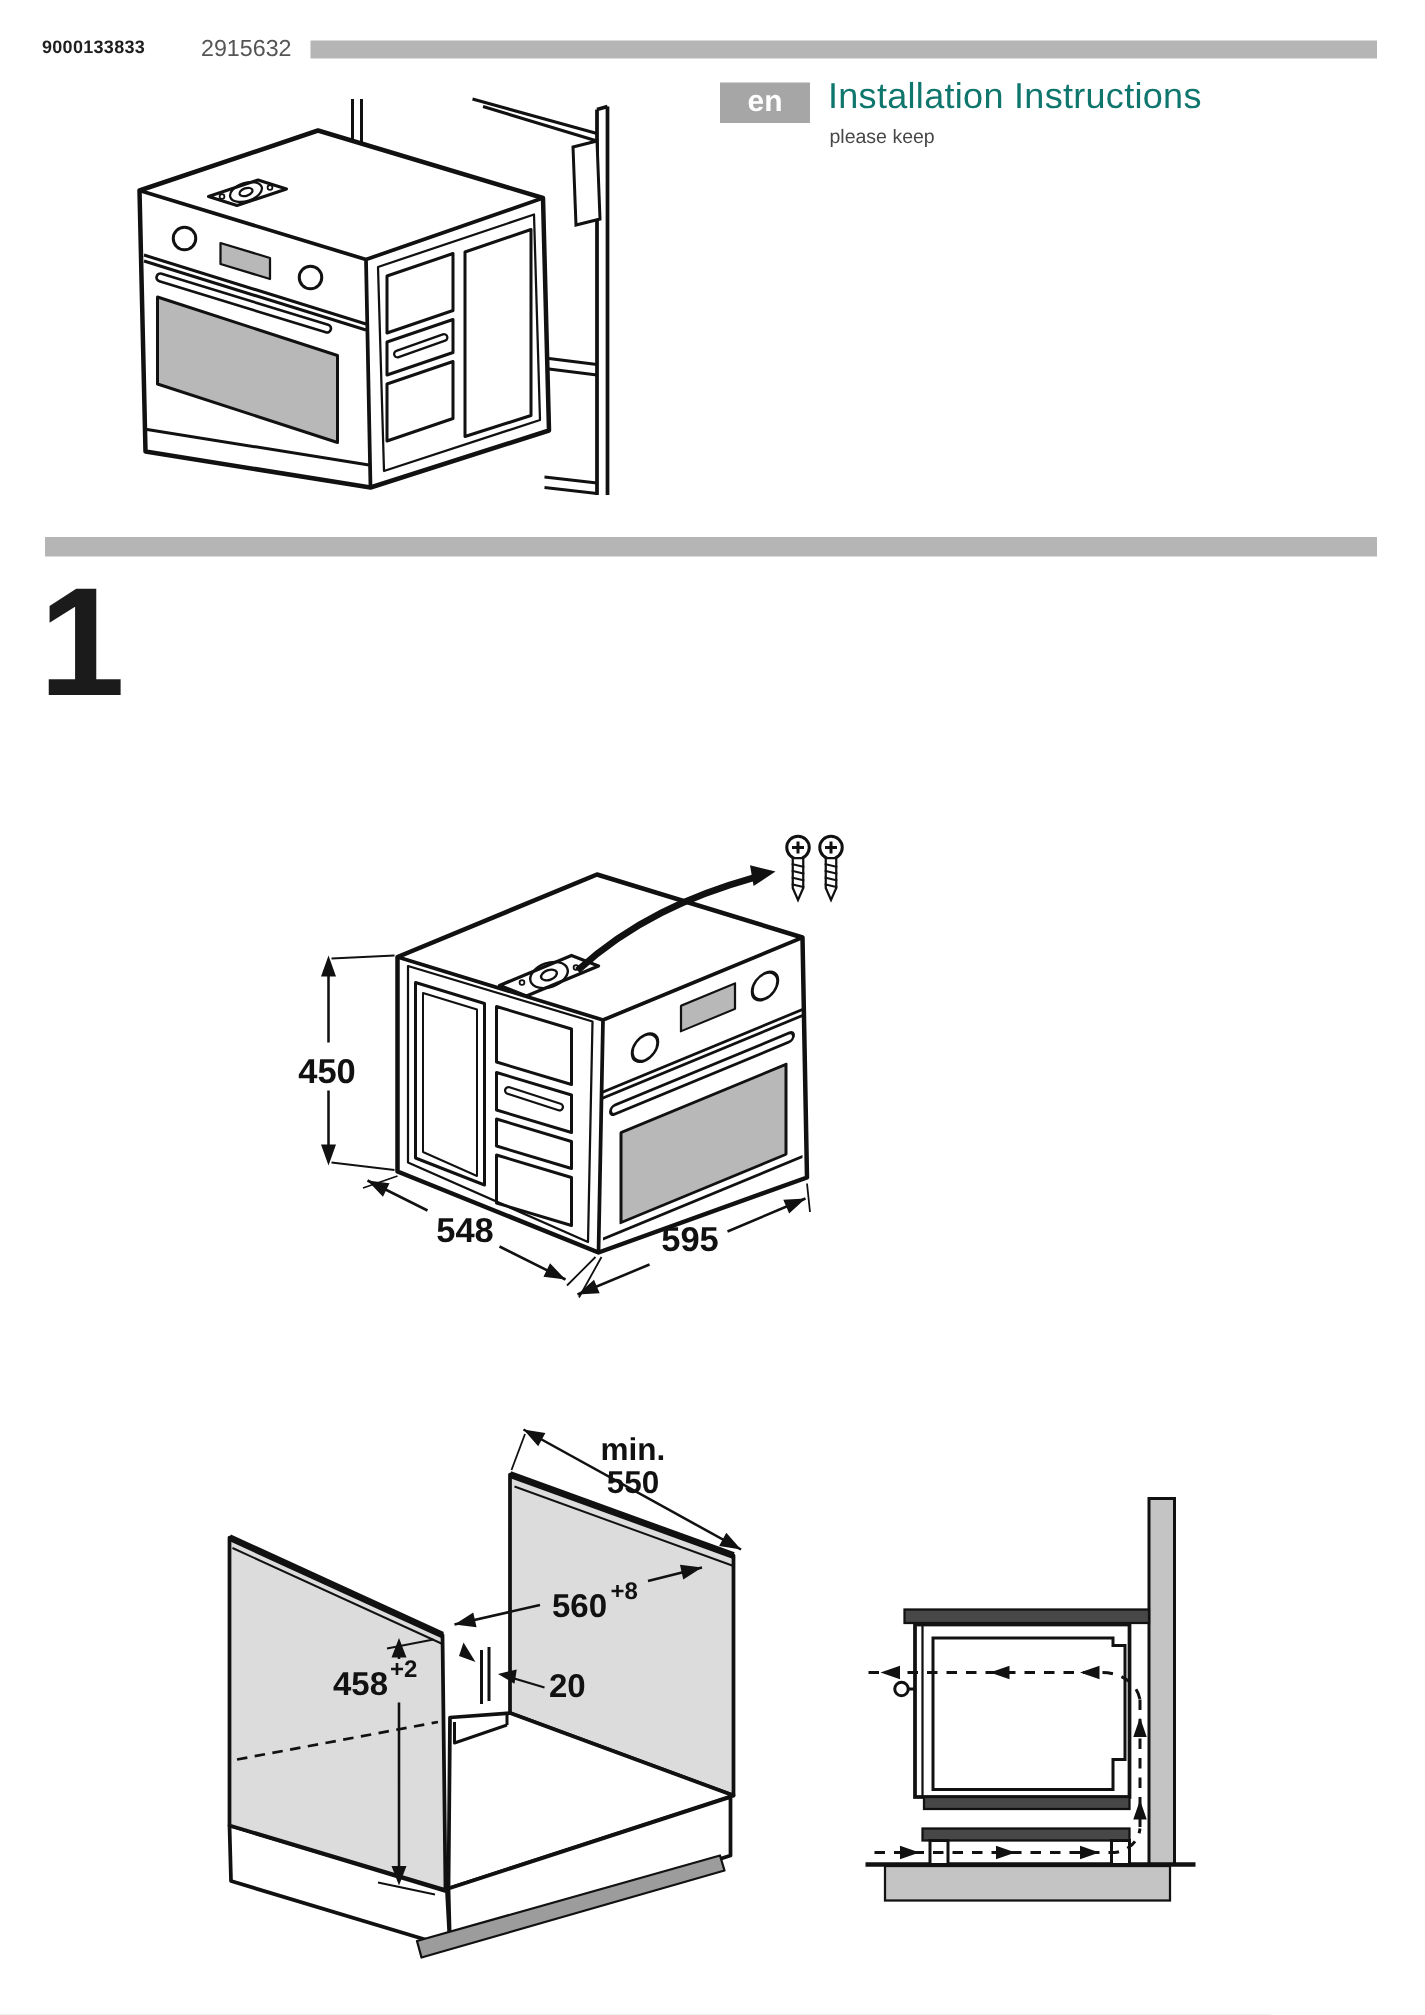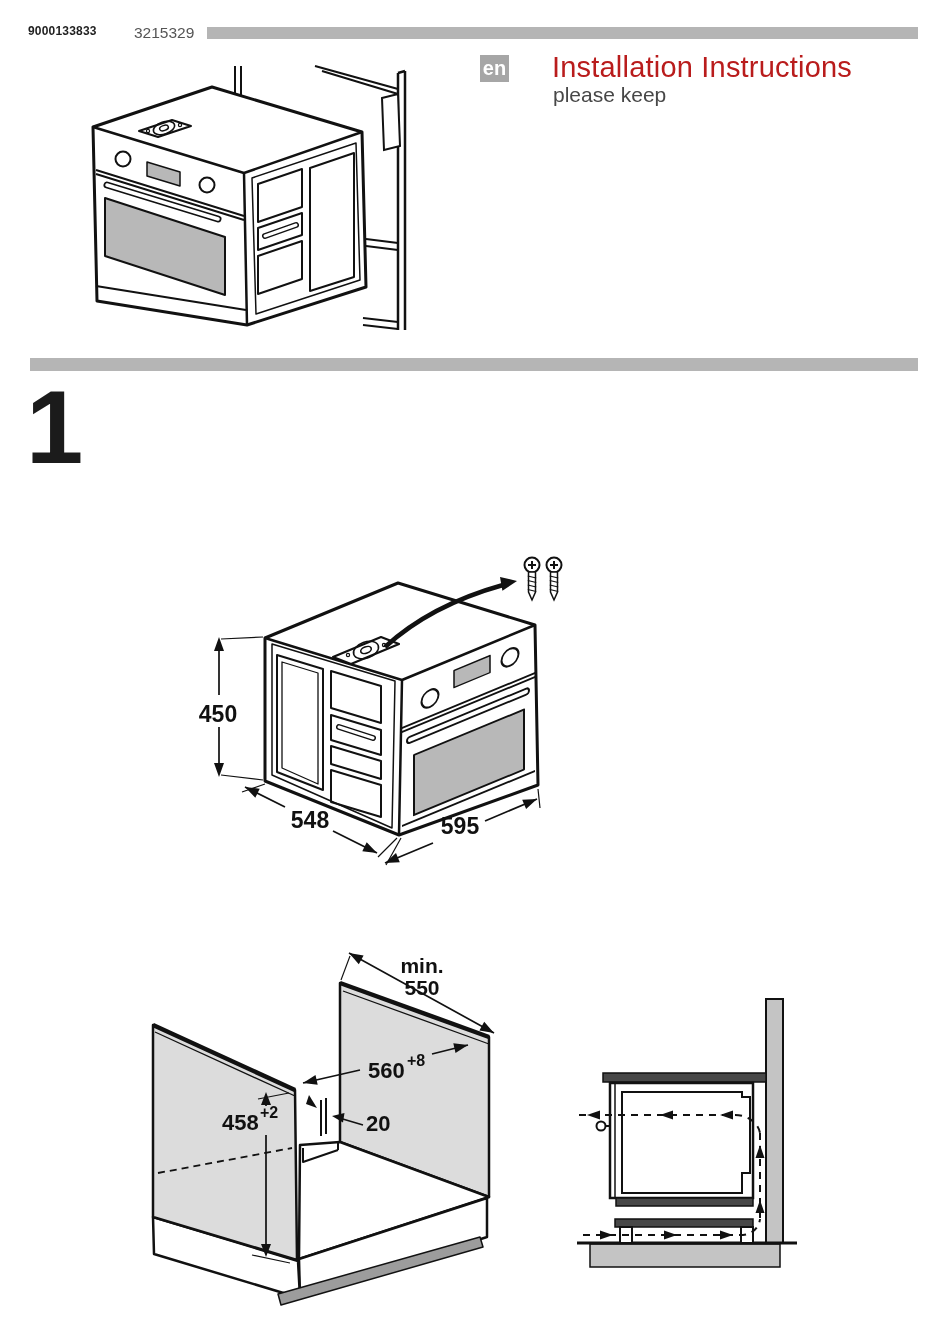--- a/index.html
+++ b/index.html
@@ -4,43 +4,43 @@
 <style>
   html,body{margin:0;padding:0;background:#e8e8e8;}
   .page{position:relative;width:950px;height:1343px;background:#ffffff;margin:0 auto;
         font-family:"Liberation Sans",sans-serif;color:#1a1a1a;overflow:hidden;}
   .abs{position:absolute;}
   
   .doc-num{left:28px;top:24px;font-size:12px;font-weight:bold;color:#1f1f1f;letter-spacing:.2px;}
   .doc-code{left:134px;top:24px;font-size:15.5px;color:#555;}
   .hbar{left:207px;top:27px;width:711px;height:12px;background:#b5b5b5;}
   
-  .lang-badge{left:480px;top:55px;width:29px;height:27px;background:#a6a6a6;color:#fff;
+  .lang-badge{left:480px;top:55px;width:60px;height:27px;background:#a6a6a6;color:#fff;
               font-size:20px;font-weight:bold;text-align:center;line-height:26px;}
-  .page-title{left:552px;top:51px;font-size:29px;color:#b91c1c;letter-spacing:.2px;}
-  .page-sub{left:553px;top:83px;font-size:21px;color:#474747;}
+  .page-title{left:552px;top:51px;font-size:24px;color:#0f766e;letter-spacing:.2px;}
+  .page-sub{left:553px;top:83px;font-size:13px;color:#474747;}
   
   .divider{left:30px;top:358px;width:888px;height:13px;background:#b5b5b5;}
   .step-num{left:26px;top:376px;font-size:103px;font-weight:bold;color:#1b1b1b;line-height:1;}
   svg{display:block;}
   svg text{font-family:"Liberation Sans",sans-serif;font-weight:bold;fill:#111;}
   .ln{stroke:#111;fill:none;}
   .fw{fill:#fff;stroke:#111;}
   .fg{fill:#b8b8b8;stroke:#111;}
   .fp{fill:#dcdcdc;stroke:#111;}
   .fd{fill:#474747;stroke:#111;}
   .ah{fill:#111;stroke:none;}
 </style>
 </head>
 <body>
 
 <div class="page">
 
   <div class="abs doc-num">9000133833</div>
-  <div class="abs doc-code">3215329</div>
+  <div class="abs doc-code">2915632</div>
   <div class="abs hbar"></div>
 
   <div class="abs lang-badge">en</div>
   <div class="abs page-title">Installation Instructions</div>
   <div class="abs page-sub">please keep</div>
 
   <svg class="abs" style="left:60px;top:58px" width="380" height="295" viewBox="0 0 380 295">
     <g>
       <path class="ln" stroke-width="2" d="M255,8 L338,31 M262,13 L338,36"></path>
       <path class="ln" stroke-width="2.5" d="M338,15 L338,272 M345,13 L345,272 M338,15 L345,13"></path>

